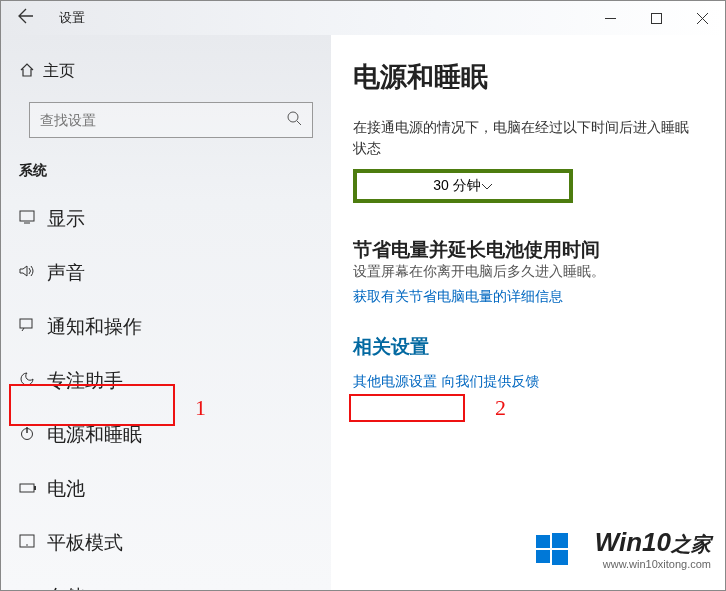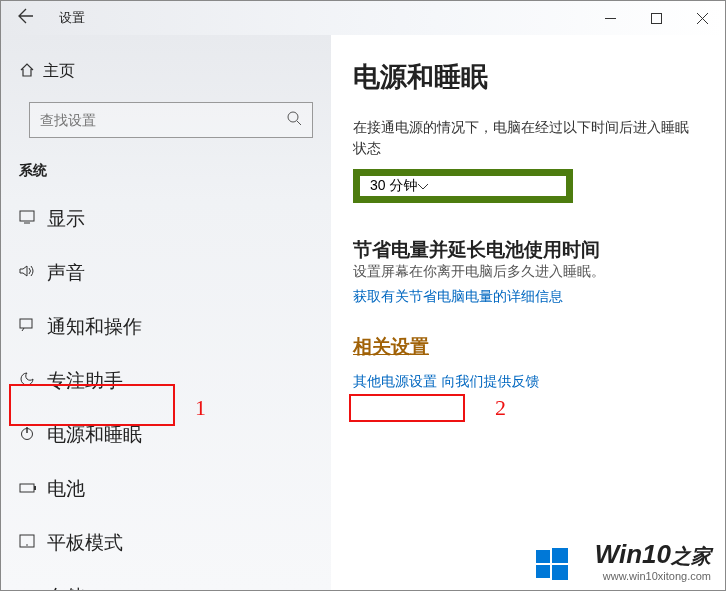--- a/index.html
+++ b/index.html
@@ -114,24 +114,24 @@
     }
     .desc {
       font-size: 14px;
       color: #333;
       margin-bottom: 10px;
       line-height: 1.5;
     }
     .select {
       width: 220px;
       height: 34px;
-      border: 7px solid #4d7c0f;
-      display: flex;
-      align-items: center;
-      justify-content: flex-start;
+      border: 4px solid #4d7c0f;
+      display: flex;
+      align-items: center;
+      justify-content: center;
       padding: 0 10px;
       font-size: 14px;
       margin-bottom: 34px;
     }
     .h2 {
       font-size: 19px;
       font-weight: 600;
       color: #222;
     }
     .subdesc {
@@ -143,23 +143,22 @@
       font-size: 14px;
       color: #0067c0;
       display: inline-block;
       margin-bottom: 28px;
       cursor: pointer;
       font-family: Liberation Mono, monospace;
     }
     .section-title {
       font-size: 19px;
       font-weight: 600;
-      color: #a16207;
+      color: #0369a1;
       margin-bottom: 12px;
-      text-decoration: underline;
     }
     .highlight-box-2 {
       position: absolute;
       left: 348px;
       top: 393px;
       width: 116px;
       height: 28px;
       border: 2px solid #e11;
       pointer-events: none;
     }
@@ -167,23 +166,23 @@
       position: absolute;
       font-family: "SimSun", serif;
       color: #e11;
       font-size: 22px;
     }
     .marker1 { left: 194px; top: 394px; }
     .marker2 { left: 494px; top: 394px; }
     .watermark {
       position: absolute;
       right: 14px;
-      bottom: 8px;
-      display: flex;
-      align-items: flex-end;
+      bottom: 20px;
+      display: flex;
+      align-items: center;
       gap: 25px;
     }
     .wm-text .wmain {
       font-family: Arial, sans-serif;
       font-size: 26px;
       font-weight: bold;
       font-style: italic;
       color: #222;
     }
     .wm-text .wmain .zh { font-size: 20px; font-style: italic; }

